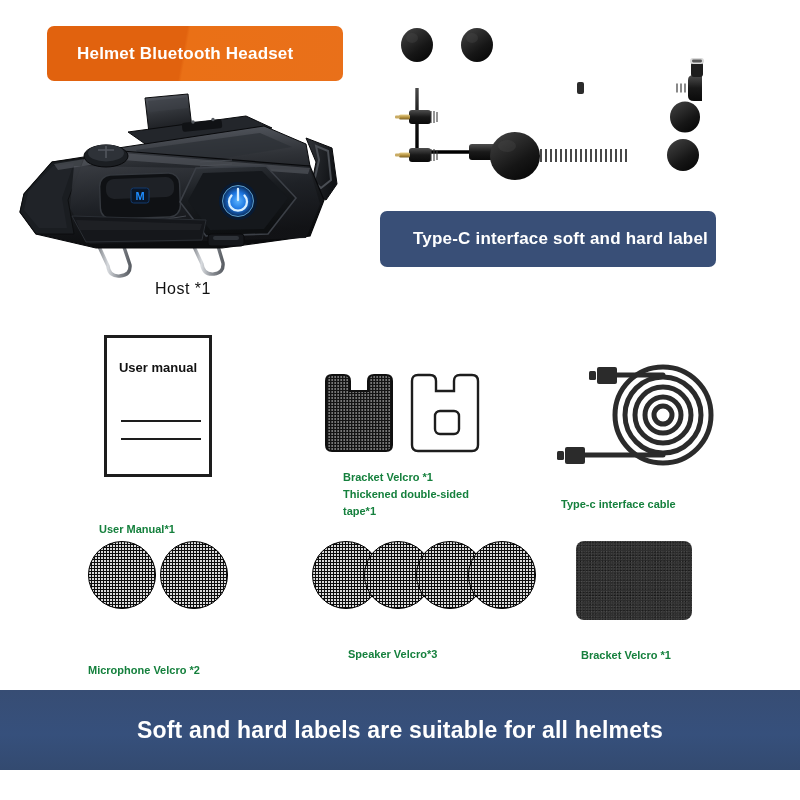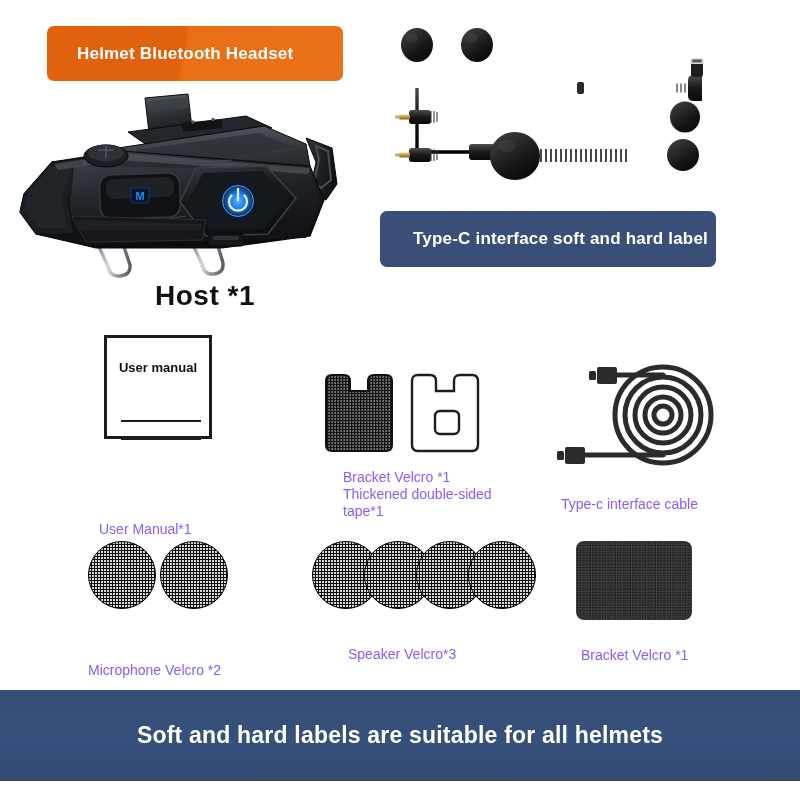--- a/index.html
+++ b/index.html
@@ -44,67 +44,67 @@
     border-radius: 7px;
     background: #394f77;
     font-size: 17px;
     padding-left: 33px;
     box-sizing: border-box;
   }
   .banner-footer {
     left: 0;
     top: 690px;
     width: 800px;
-    height: 91px;
+    height: 80px;
     background: linear-gradient(180deg, #374d74 0%, #36507c 55%, #334a70 100%);
     justify-content: center;
     font-size: 23px;
   }
 
   
   .host-stage {
     position: absolute;
     left: 10px;
     top: 88px;
     width: 350px;
     height: 200px;
   }
   .host-caption {
     position: absolute;
     left: 155px;
     top: 280px;
-    font-size: 28px;
-    font-weight: bold;
+    font-size: 16px;
+    font-weight: normal;
     letter-spacing: 0.5px;
   }
 
   
   .cable-stage {
     position: absolute;
     left: 385px;
     top: 25px;
     width: 340px;
     height: 170px;
   }
   .acc-label {
     position: absolute;
-    font-size: 14px;
-    font-weight: normal;
+    font-size: 11px;
+    font-weight: bold;
     line-height: 17px;
     white-space: pre-line;
-    color: #8b5cf6;
+    color: #15803d;
   }
 
   
   .manual-art {
     position: absolute;
     left: 104px;
     top: 335px;
     width: 108px;
-    height: 104px;
+    height: 142px;
     border: 3px solid #1d1d1d;
     background: #ffffff;
     box-sizing: border-box;
   }
   .manual-title {
     position: absolute;
     left: 0;
     right: 0;
     top: 22px;
     text-align: center;

